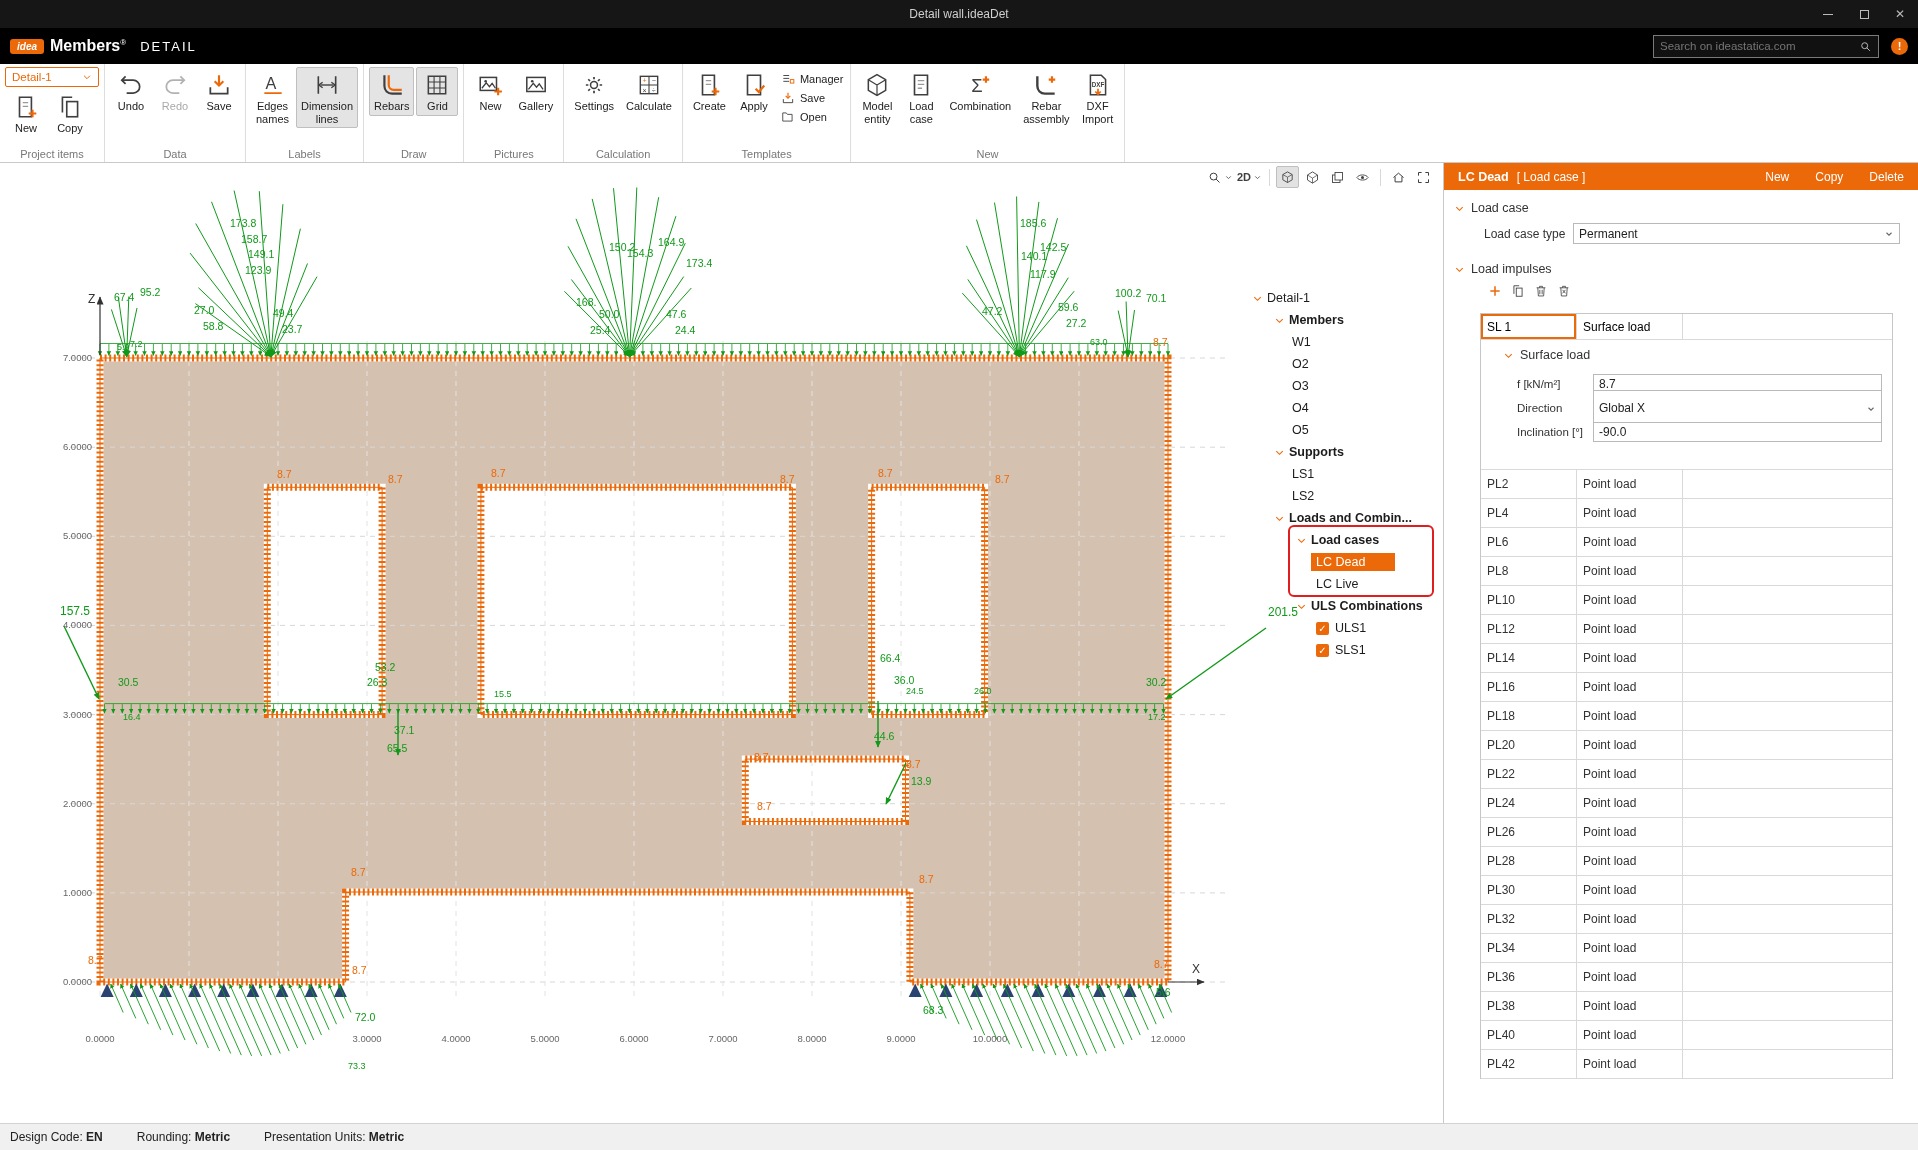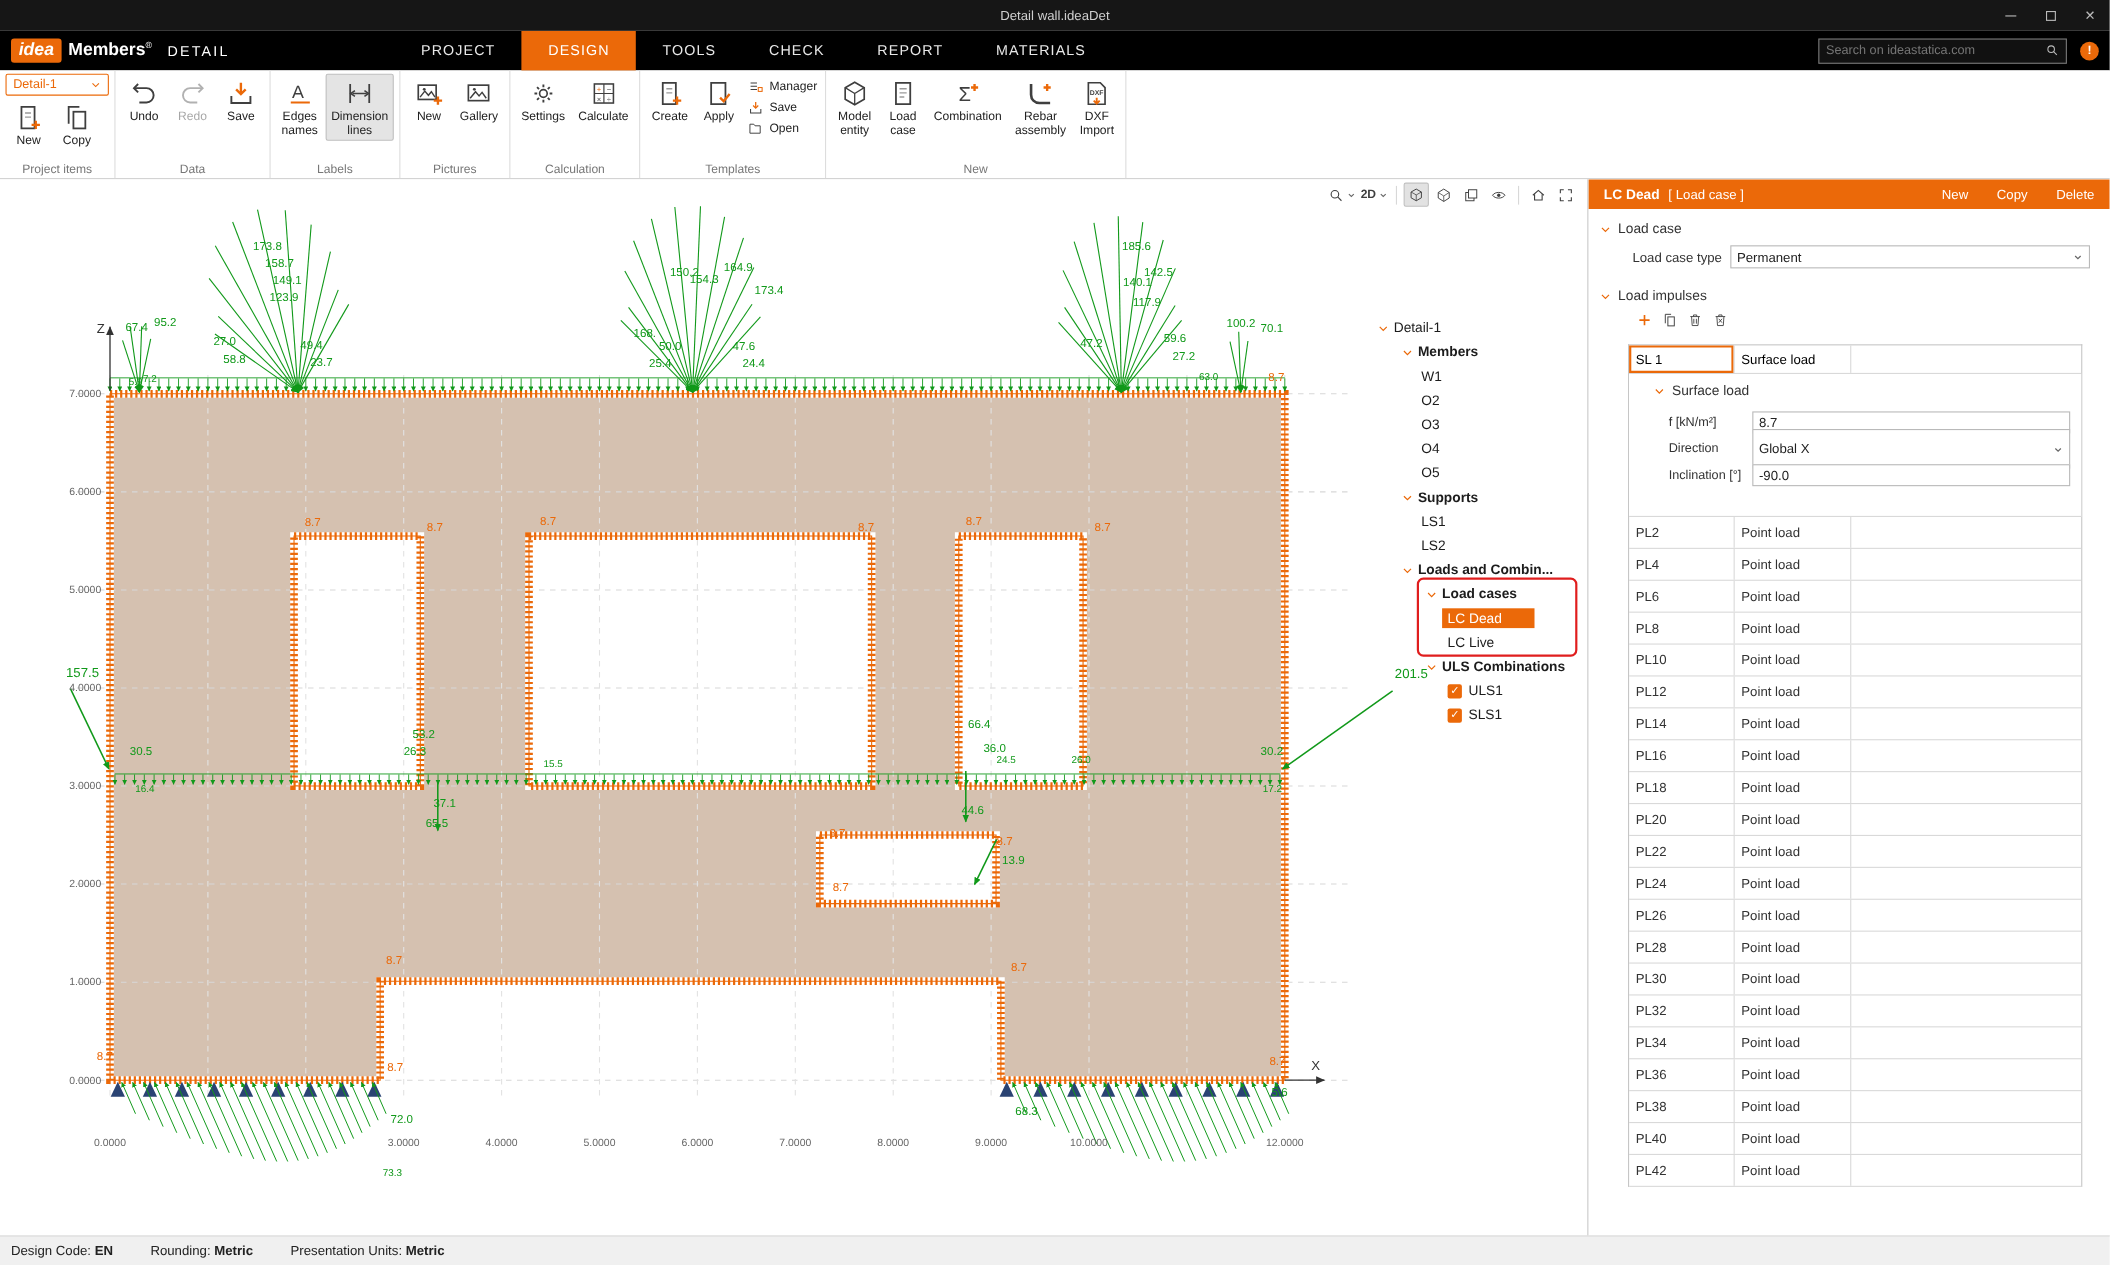--- a/index.html
+++ b/index.html
@@ -8,21 +8,21 @@
 
 .titlebar{height:28px;background:#161616;display:flex;align-items:center;position:relative}
 .tb-title{position:absolute;left:0;right:0;text-align:center;color:#cfcfcf;font-size:12px}
 .tb-controls{margin-left:auto;display:flex;z-index:1}
 .tb-btn{width:36px;height:28px;display:flex;align-items:center;justify-content:center;color:#bbb;font-size:12px}
 .ic-min{width:10px;border-top:1px solid #bbb;display:inline-block}
 .ic-max{width:9px;height:9px;border:1px solid #bbb;display:inline-block}
 
 .menubar{height:36px;background:#000;display:flex;align-items:center;padding-left:10px}
 .logo{display:flex;align-items:center;gap:6px}
-.logo-box{background:var(--accent,#eb6909);color:#fff;font-weight:bold;font-style:italic;font-size:16px;padding:2px 7px;border-radius:3px}
+.logo-box{background:var(--accent,#eb6909);color:#fff;font-weight:bold;font-style:italic;font-size:10px;padding:2px 7px;border-radius:3px}
 .logo-text{color:#fff;font-size:16px;font-weight:bold}
 .logo-text sup{font-size:8px;font-weight:normal}
 .logo-module{color:#fff;font-size:13px;letter-spacing:2px;margin-left:8px}
 .mtabs{display:flex;margin-left:150px;height:100%}
 .mtab{padding:0 24px;line-height:36px;color:#e8e8e8;font-size:13px;letter-spacing:1px}
 .mtab.active{background:var(--accent,#eb6909);color:#fff}
 .msearch{margin-left:auto;display:flex;align-items:center;border:1px solid #7a7a7a;background:#111;height:23px;width:226px;padding:0 6px}
 .msearch input{flex:1;background:transparent;border:none;outline:none;color:#ccc;font-size:11.5px;font-family:inherit;min-width:0}
 .mnotif{width:17px;height:17px;border-radius:50%;background:var(--accent,#eb6909);color:#fff;font-size:11px;font-weight:bold;display:flex;align-items:center;justify-content:center;margin:0 10px 0 12px;flex:none}
 
@@ -103,28 +103,20 @@
     <span class="tb-btn">✕</span>
   </div>
 </div>
 
 <div class="menubar">
   <div class="logo">
     <span class="logo-box">idea</span>
     <span class="logo-text"><span>Members</span><sup>®</sup></span>
     <span class="logo-module">DETAIL</span>
   </div>
-  <div class="mtabs">
-      <div class="mtab">PROJECT</div>
-      <div class="mtab active">DESIGN</div>
-      <div class="mtab">TOOLS</div>
-      <div class="mtab">CHECK</div>
-      <div class="mtab">REPORT</div>
-      <div class="mtab">MATERIALS</div>
-    </div>
   <div class="msearch">
     <input placeholder="Search on ideastatica.com" style="">
     <span class="msearch-ic"><svg class="ic" width="13" height="13" viewBox="0 0 24 24">
           <circle cx="10.5" cy="10.5" r="5.5" stroke="#bbb" stroke-width="1.8" fill="none"></circle>
           <path d="M14.5 14.5L20 20" stroke="#bbb" stroke-width="1.8"></path>
         </svg></span>
   </div>
   <div class="mnotif">!</div>
 </div>
 
@@ -203,20 +195,41 @@
                   <path d="M4 4v16M20 4v16" stroke="#3f3f3f" stroke-width="1.5" fill="none"></path>
                   <path d="M6 12h12" stroke="#3f3f3f" stroke-width="1.3"></path>
                   <path d="M8 9.5L4.5 12 8 14.5M16 9.5l3.5 2.5L16 14.5" stroke="#3f3f3f" stroke-width="1.3" fill="none"></path>
                 </svg></span>
               <span class="lb">Dimension
 lines</span>
             </div>
           </div>
         </div>
         <div class="rib-glabel">Labels</div>
+      </div>
+      <div class="rib-group">
+        <div class="rib-body">
+          <div class="rib-row">
+            <div class="rib-btn pressed">
+              <span class="icwrap"><svg class="ic" width="26" height="26" viewBox="0 0 24 24">
+                  <path d="M5 3v10c0 4 3 7 7 7h9" stroke="#3f3f3f" stroke-width="2" fill="none"></path>
+                  <path d="M9 3v9c0 2.5 2 4.5 4.5 4.5H21" stroke="#eb6909" stroke-width="2" fill="none"></path>
+                </svg></span>
+              <span class="lb">Rebars</span>
+            </div>
+            <div class="rib-btn pressed">
+              <span class="icwrap"><svg class="ic" width="26" height="26" viewBox="0 0 24 24">
+                  <path d="M4 4h16v16H4z" stroke="#3f3f3f" stroke-width="1.4" fill="none"></path>
+                  <path d="M4 9.3h16M4 14.7h16M9.3 4v16M14.7 4v16" stroke="#3f3f3f" stroke-width="1" fill="none"></path>
+                </svg></span>
+              <span class="lb">Grid</span>
+            </div>
+          </div>
+        </div>
+        <div class="rib-glabel">Draw</div>
       </div>
       <div class="rib-group">
         <div class="rib-body">
           <div class="rib-row">
             <div class="rib-btn">
               <span class="icwrap"><svg class="ic" width="26" height="26" viewBox="0 0 24 24">
                   <rect x="3" y="5" width="15" height="12" stroke="#3f3f3f" stroke-width="1.4" fill="none"></rect>
                   <path d="M4.5 15l4-5 3 3.5 2.5-3 3 4.5" stroke="#3f3f3f" stroke-width="1.2" fill="none"></path>
                   <circle cx="8" cy="8.5" r="1.2" fill="#3f3f3f"></circle>
                   <path d="M19.5 14.5v7M16 18h7" stroke="#eb6909" stroke-width="2" fill="none"></path>

